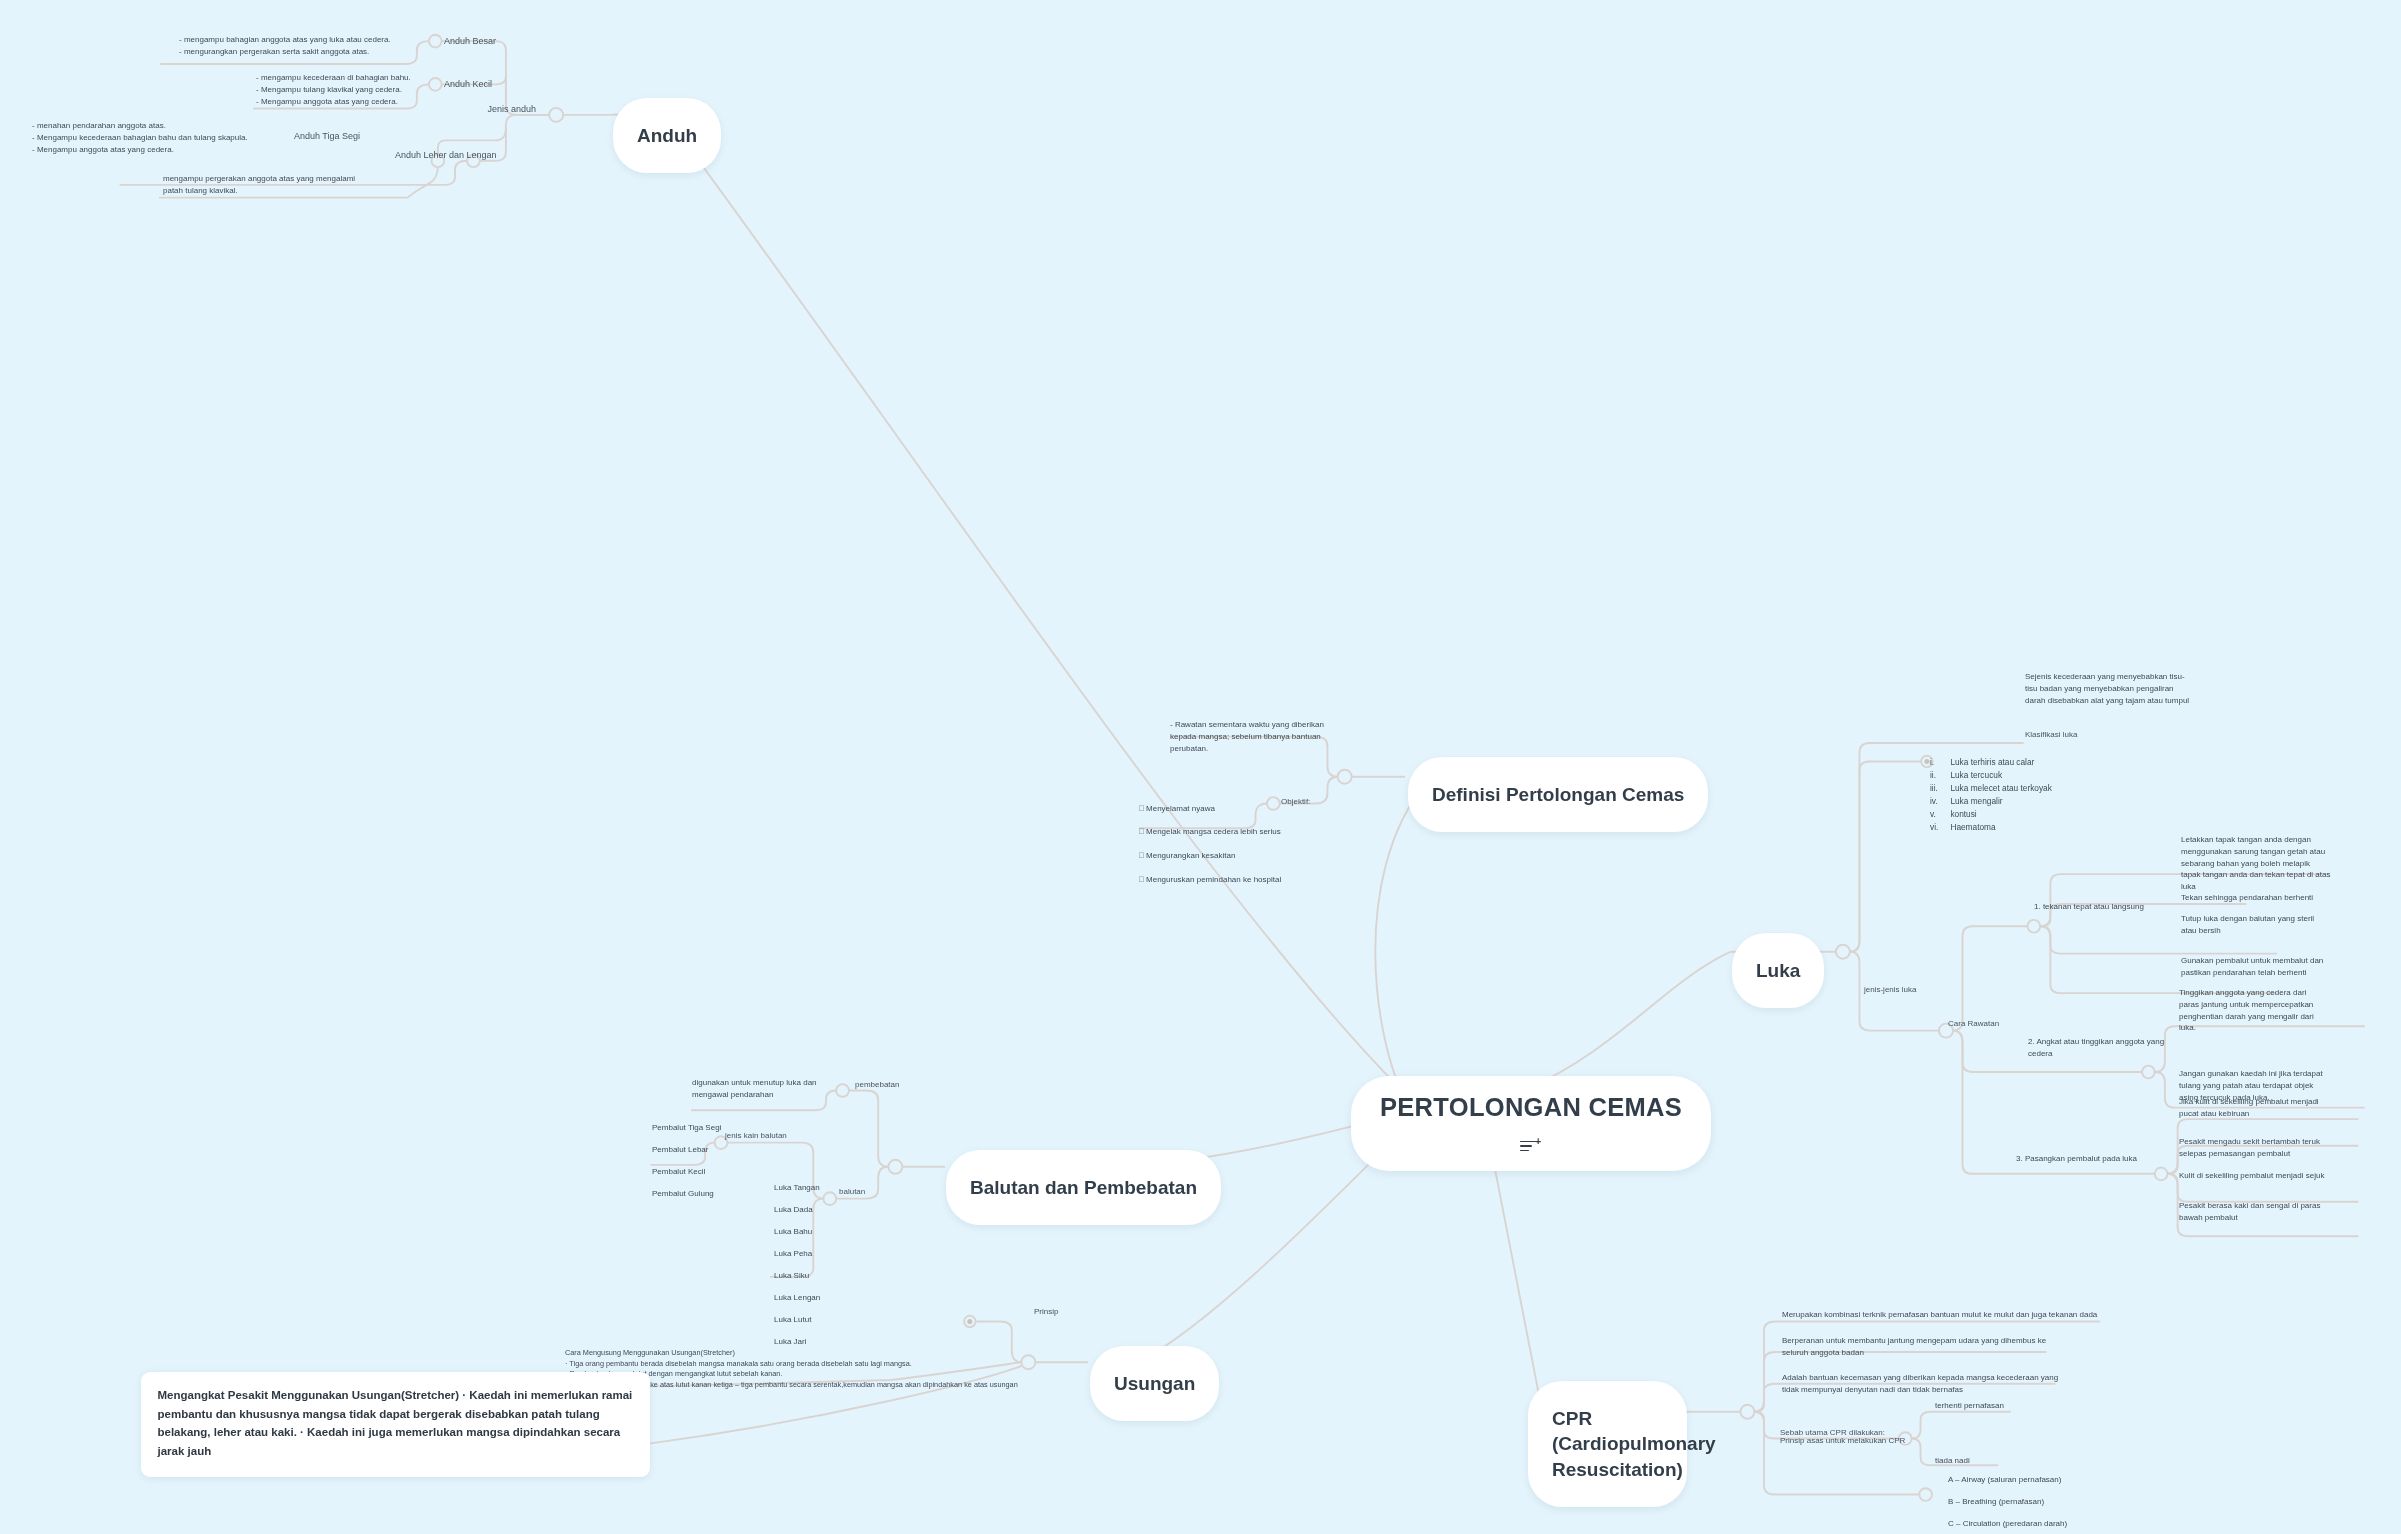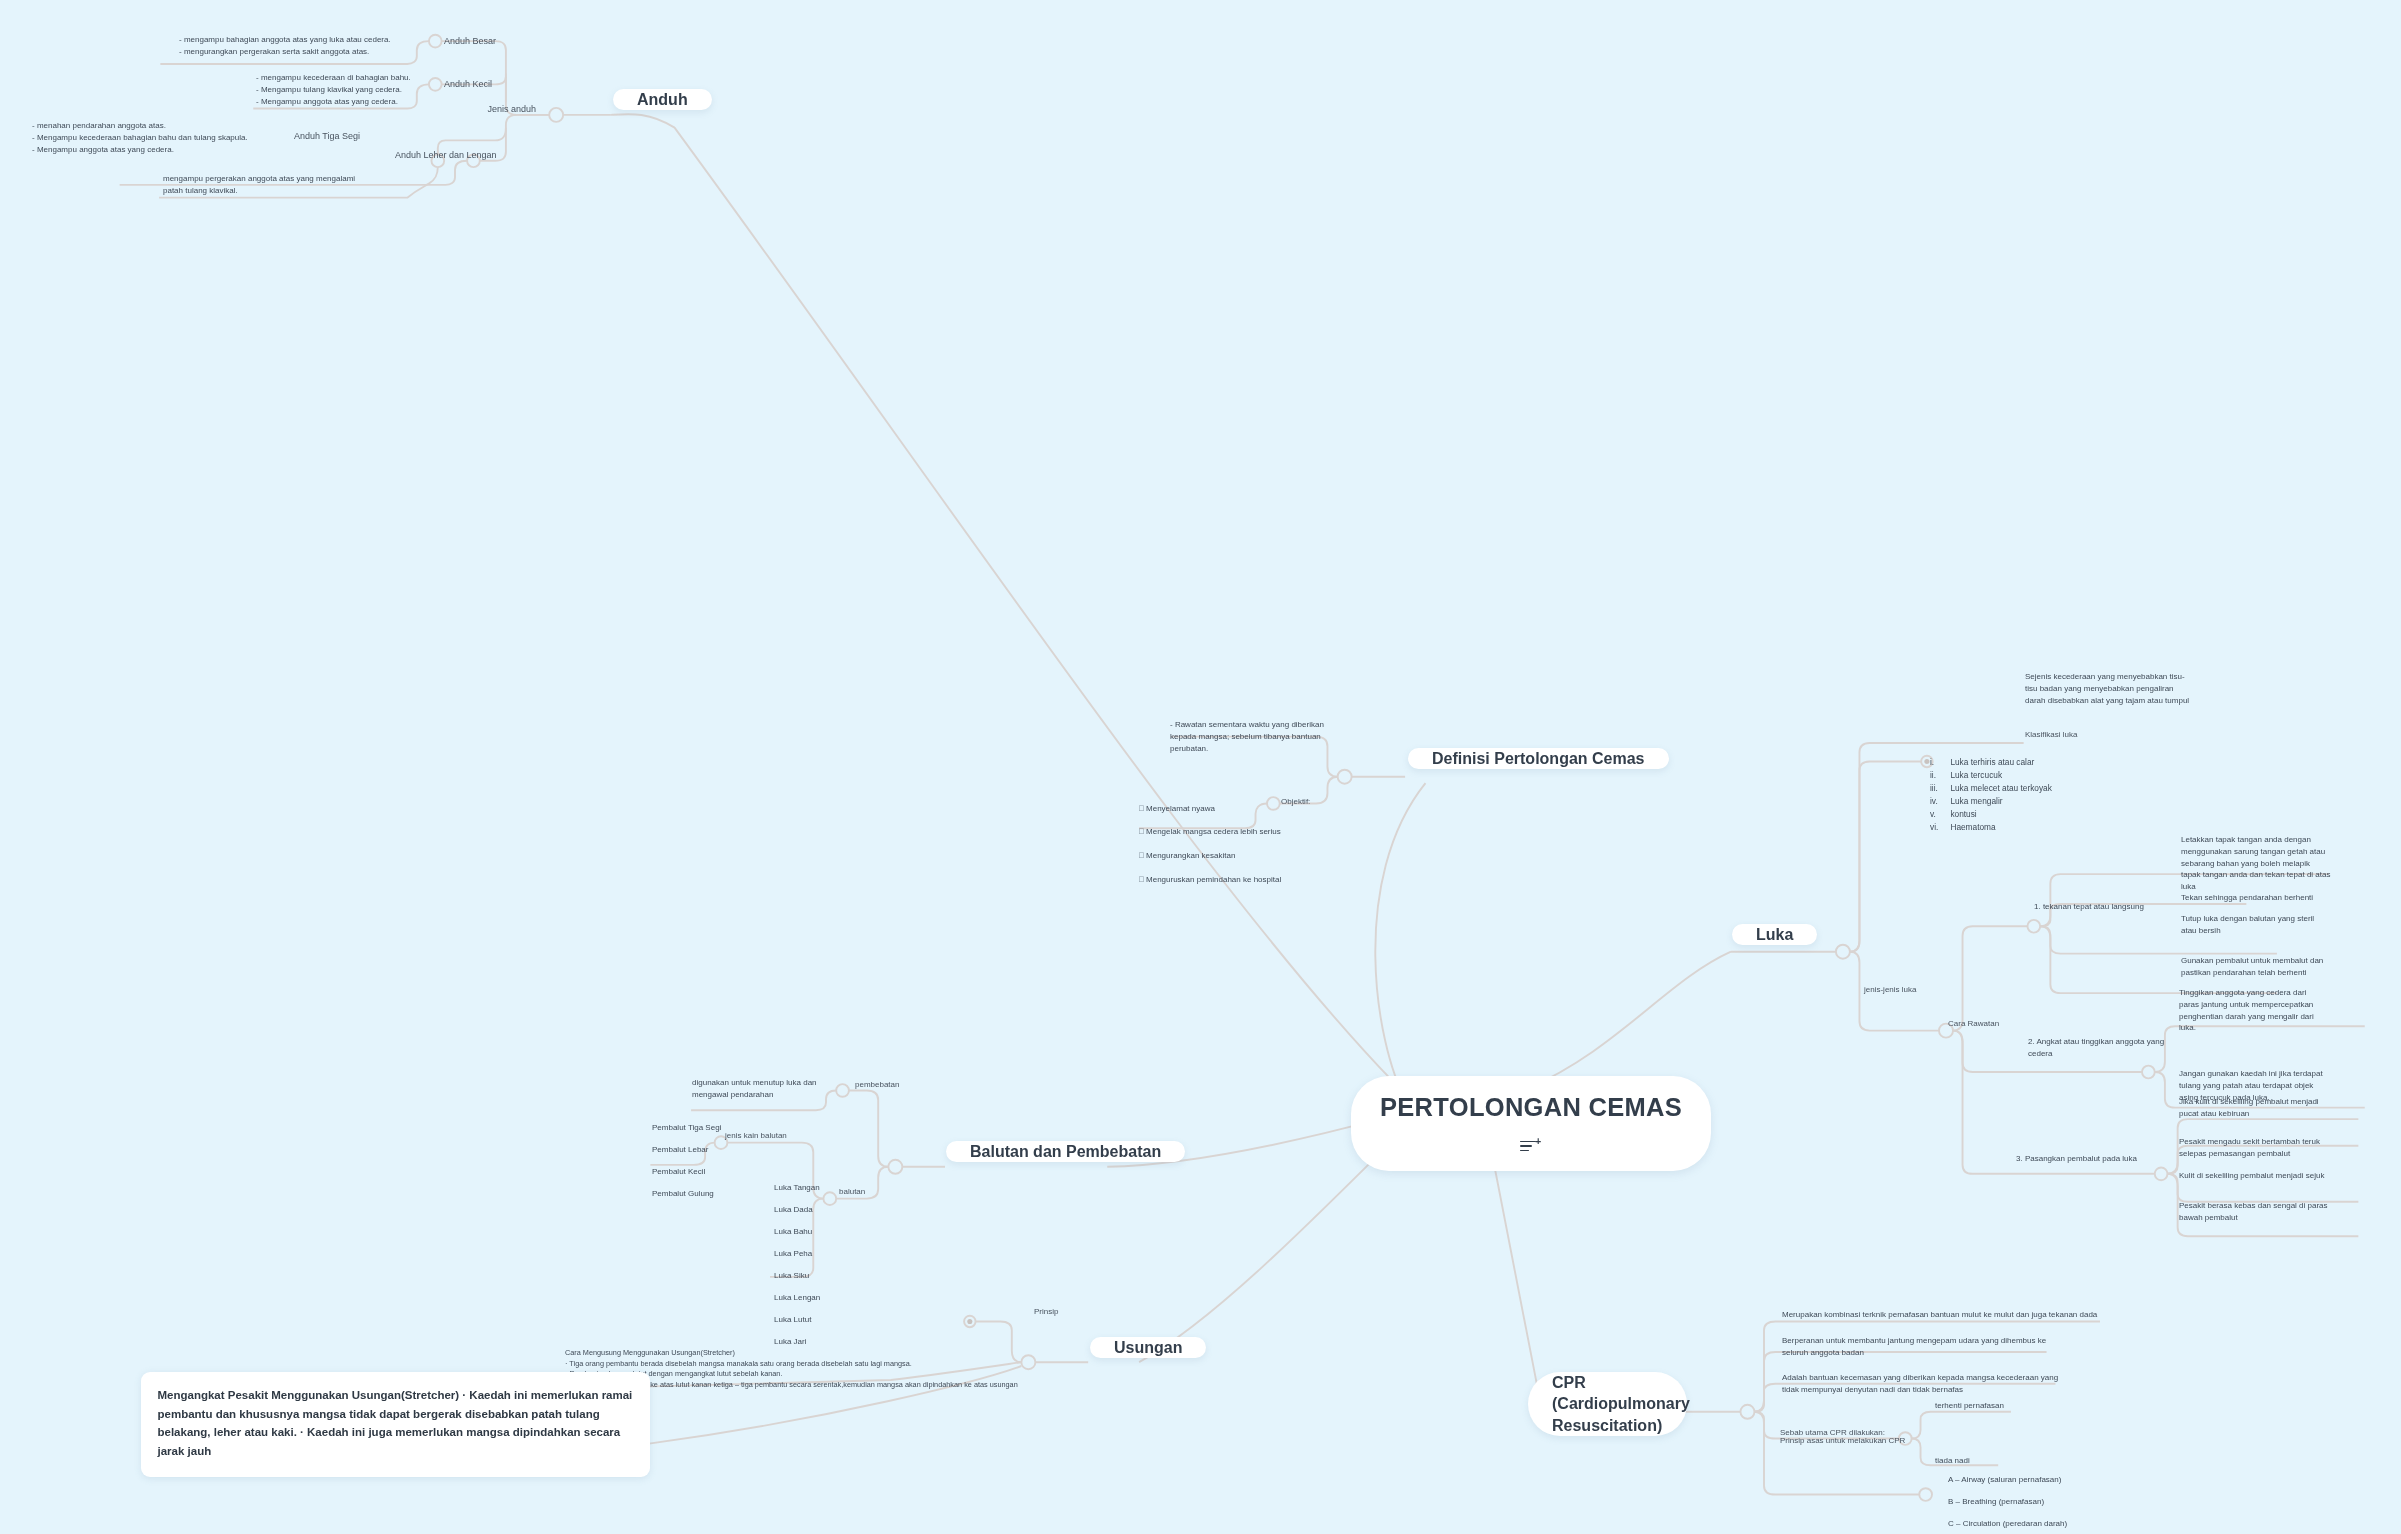--- a/index.html
+++ b/index.html
@@ -32,25 +32,26 @@
   }
   .root-note-icon{display:inline-block;width:21.6px;height:16.5px;position:relative;flex:0 0 auto;}
   .root-note-icon i{position:absolute;left:0;background:#333e4b;height:1.9px;border-radius:1.3px;}
   .root-note-icon i:nth-child(1){top:2.5px;width:15.3px;}
   .root-note-icon i:nth-child(2){top:7px;width:11.5px;}
   .root-note-icon i:nth-child(3){top:11.5px;width:8.3px;}
   .root-note-icon b{position:absolute;right:0.6px;top:0.6px;color:#333e4b;font-size:10.2px;line-height:6.4px;font-weight:bold;}
 
   .main-node{
     background:#ffffff;border-radius:34px;
-    padding:0 24px;
+    padding:25px 24px;
     box-shadow:0 2.5px 7.6px rgba(120,150,175,.16);
-    font-size:16px;font-weight:bold;color:#333e4b;
+    font-size:19px;font-weight:bold;color:#333e4b;
     line-height:1.34;
     box-sizing:border-box;
+    margin-top:9px;
   }
   .main-node.wrap{white-space:normal;}
   .main-node.nowrap{white-space:nowrap;}
 
   .sel-node{
     background:#ffffff;border-radius:9px;
     padding:14px 16.5px 16.5px 16.5px;
     box-shadow:0 1.9px 7.6px rgba(120,150,175,.16);
     font-size:11.5px;font-weight:bold;color:#2f3944;line-height:1.62;
     box-sizing:border-box;
@@ -278,21 +279,21 @@
   <div class="plain sm" style="left:2181px;top:955px;width:150px;">Gunakan pembalut untuk membalut dan pastikan pendarahan telah berhenti</div>
 
   <div class="plain sm" style="left:2028px;top:1036px;width:137px;">2. Angkat atau tinggikan anggota yang cedera</div>
   <div class="plain sm" style="left:2179px;top:987px;width:149px;">Tinggikan anggota yang cedera dari paras jantung untuk mempercepatkan penghentian darah yang mengalir dari luka.</div>
   <div class="plain sm" style="left:2179px;top:1068px;width:149px;">Jangan gunakan kaedah ini jika terdapat tulang yang patah atau terdapat objek asing tercucuk pada luka.</div>
 
   <div class="plain sm" style="left:2016px;top:1153px;width:146px;">3. Pasangkan pembalut pada luka</div>
   <div class="plain sm" style="left:2179px;top:1096px;width:151px;">Jika kulit di sekeliling pembalut menjadi pucat atau kebiruan</div>
   <div class="plain sm" style="left:2179px;top:1136px;width:151px;">Pesakit mengadu sekit bertambah teruk selepas pemasangan pembalut</div>
   <div class="plain sm" style="left:2179px;top:1170px;width:156px;">Kulit di sekeliling pembalut menjadi sejuk</div>
-  <div class="plain sm" style="left:2179px;top:1200px;width:151px;">Pesakit berasa kebas dan sengal di paras bawah pembalut</div>
+  <div class="plain sm" style="left:2179px;top:1200px;width:151px;">Pesakit berasa kaki dan sengal di paras bawah pembalut</div>
 
   <div class="node main-node nowrap" style="left:946px;top:1141px;">Balutan dan Pembebatan</div>
 
   <div class="plain lbl-sm" style="left:855px;top:1079px;">pembebatan</div>
   <div class="plain sm" style="left:692px;top:1077px;width:135px;">digunakan untuk menutup luka dan mengawal pendarahan</div>
 
   <div class="plain lbl-sm" style="left:839px;top:1186px;">balutan</div>
 
   <div class="plain lbl-sm" style="left:725px;top:1130px;">jenis kain balutan</div>
 

